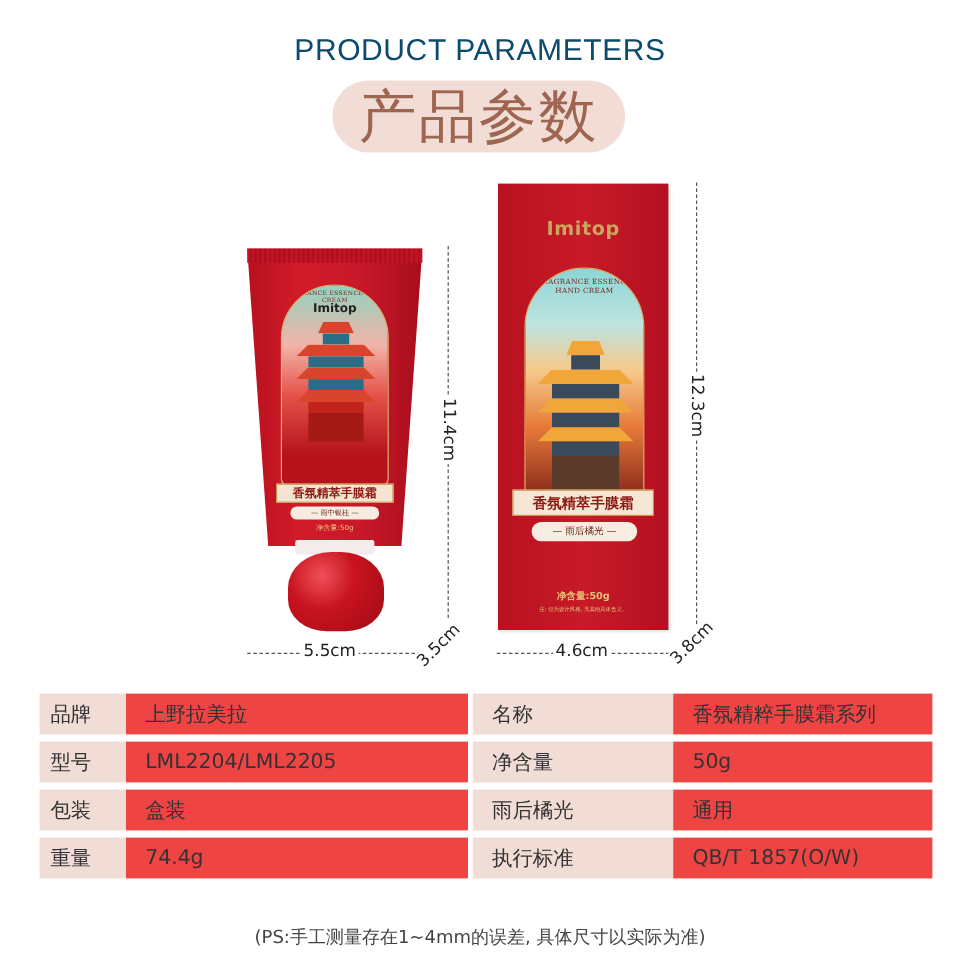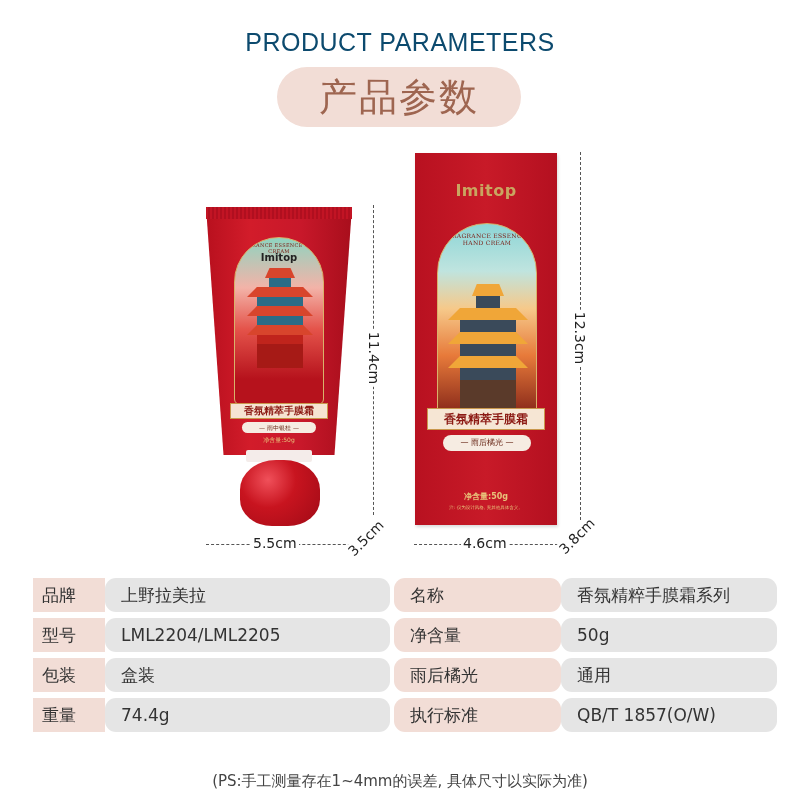--- a/index.html
+++ b/index.html
@@ -9,21 +9,21 @@
   .en-title {
     position: absolute; left: 0; top: 28px; width: 800px; text-align: center;
     font-family: "Liberation Sans", sans-serif; font-size: 25px; letter-spacing: 0.5px;
     color: #0c4a6e; font-weight: 300;
   }
   .cn-pill {
     position: absolute; left: 277px; top: 67px; width: 244px; height: 60px;
     border-radius: 30px; background: #f2ddd6;
     display: flex; align-items: center; justify-content: center;
   }
-  .cn-pill span { font-size: 38px; color: #9e6550; letter-spacing: 2px; }
+  .cn-pill span { font-size: 48px; color: #9e6550; letter-spacing: 2px; }
 
   
   .tube { position: absolute; left: 206px; top: 207px; width: 146px; height: 320px; }
   .tube-body {
     position: absolute; left: 0; top: 0; width: 146px; height: 248px;
     background: linear-gradient(90deg, #b8101e 0%, #d21c2a 30%, #c8182a 65%, #a80e1c 100%);
     clip-path: polygon(0 0, 100% 0, 88% 100%, 12% 100%);
   }
   .tube-crimp {
     position: absolute; left: 0; top: 0; width: 146px; height: 12px;
@@ -116,24 +116,24 @@
   .hline { position: absolute; border-top: 1px dashed #555; height: 0; }
   .dim-label { position: absolute; font-size: 14px; color: #222; background: #fff; padding: 0 2px; white-space: nowrap; }
   .rot90 { transform: rotate(90deg); transform-origin: center center; }
   .rot-45 { transform: rotate(-45deg); transform-origin: center center; }
 
   
   .spec-table { position: absolute; left: 33px; top: 578px; width: 744px; }
   .spec-row { position: absolute; left: 0; height: 16px; width: 744px; }
   .cell { position: absolute; top: 0; height: 34px; display: flex; align-items: center; font-size: 17px; color: #333; }
   .cell.lbl { background: #f2ddd6; padding-left: 9px; }
-  .cell.val { background: #e5e5e5; padding-left: 16px; border-radius: 11px; }
+  .cell.val { background: #ef4444; padding-left: 16px; }
   .cell.c1 { left: 0; width: 72px; }
   .cell.c2 { left: 72px; width: 285px; }
-  .cell.c3 { left: 361px; width: 167px; padding-left: 16px; border-radius: 11px; }
+  .cell.c3 { left: 361px; width: 167px; padding-left: 16px; }
   .cell.c4 { left: 528px; width: 216px; }
 
   .footnote {
     position: absolute; left: 0; top: 772px; width: 800px; text-align: center;
     font-size: 15px; color: #444;
   }
 </style>
 </head>
 <body>
 

